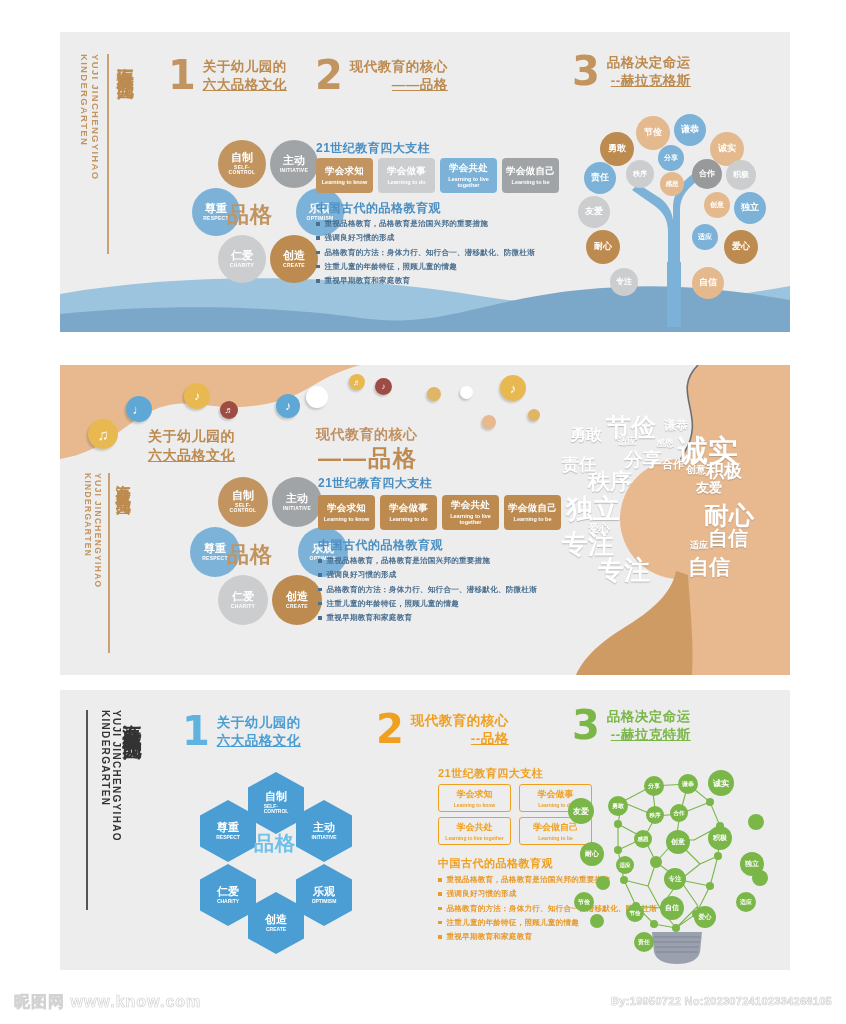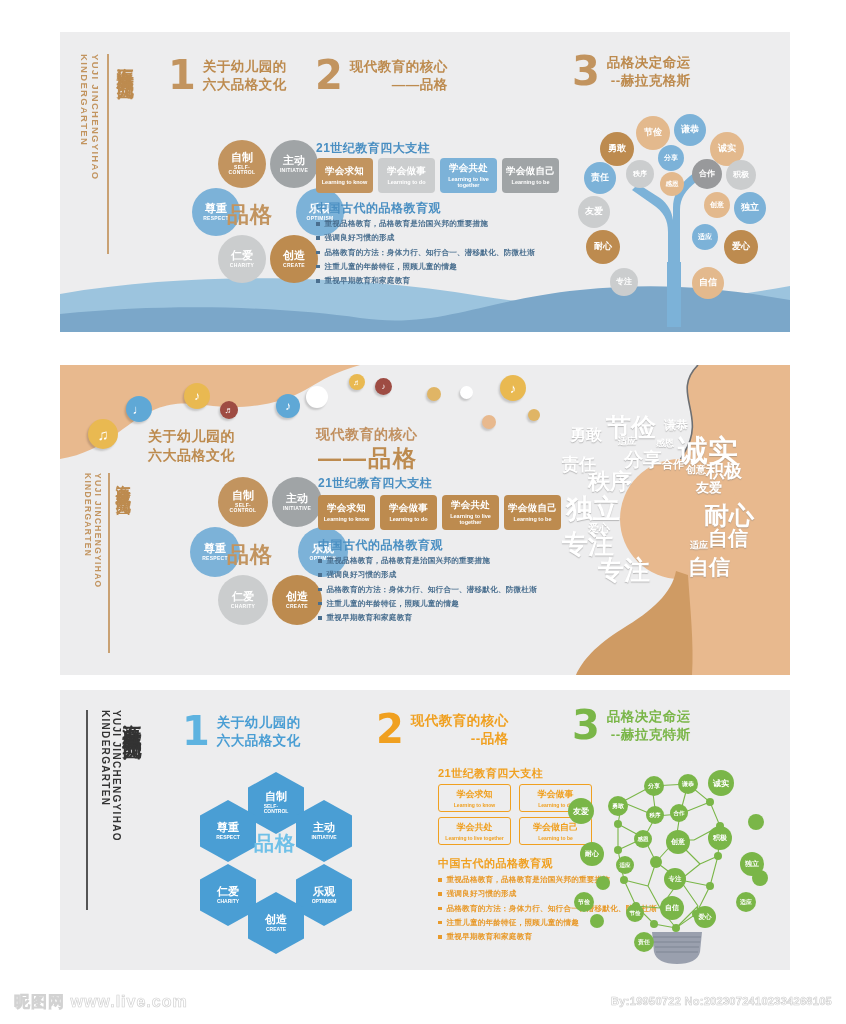--- a/index.html
+++ b/index.html
@@ -37,21 +37,21 @@
   }
   .brand-rule { width: 2px; align-self: stretch; }
 
   
   .sec-head { position: absolute; display: flex; align-items: flex-start; }
   .sec-num {
     font-size: 40px; font-weight: bold; line-height: 0.85;
     margin-right: 7px; font-family: "DejaVu Sans", sans-serif;
   }
   .sec-title { font-size: 13.5px; font-weight: bold; line-height: 1.35; letter-spacing: .5px; }
-  .sec-title .l2 { display: block; }
+  .sec-title .l2 { display: block; text-decoration: underline; }
   .sec-title.r2 .l2 { text-align: right; }
 
   
   .cluster { position: absolute; }
   .circ {
     position: absolute; border-radius: 50%;
     display: flex; flex-direction: column;
     align-items: center; justify-content: center;
     color: #fff; text-align: center;
   }
@@ -655,14 +655,14 @@
     <div class="node" style="left:66px; top:148px; width:18px; height:18px; font-size:5.5px;">
         <span>节俭</span>
       </div>
     <div class="node" style="left:188px; top:58px; width:16px; height:16px;"></div>
     <div class="node" style="left:192px; top:114px; width:16px; height:16px;"></div>
     <div class="node" style="left:36px; top:120px; width:14px; height:14px;"></div>
     <div class="node" style="left:30px; top:158px; width:14px; height:14px;"></div>
   </div>
 </div>
 
-<div class="footer-left">昵图网 www.live.com</div>
+<div class="footer-left">昵图网 www.know.com</div>
 <div class="footer-right">By:19950722 No:20230724102334268105</div>
 
 </body></html>

